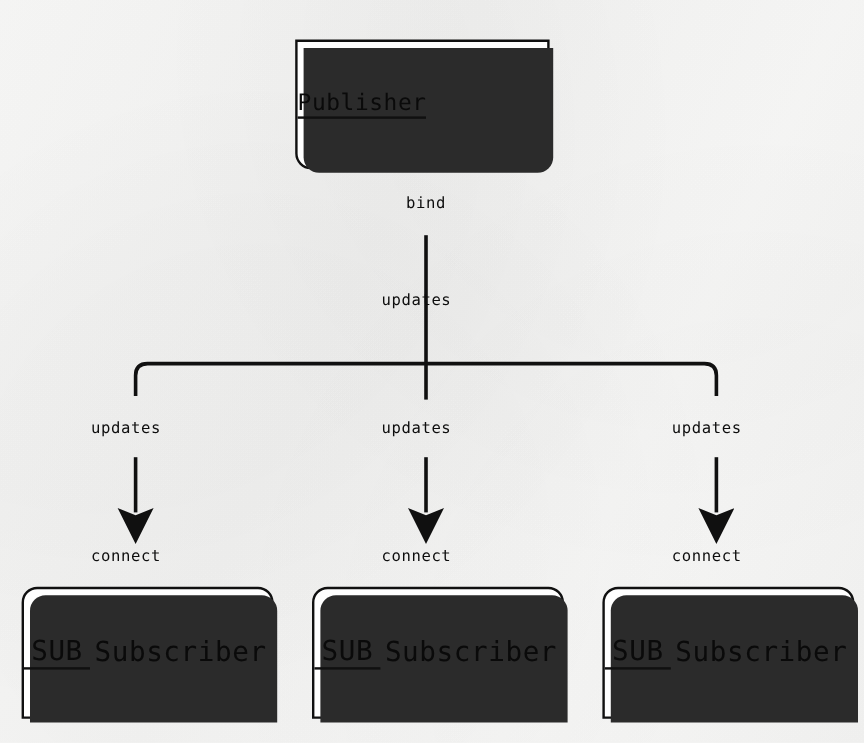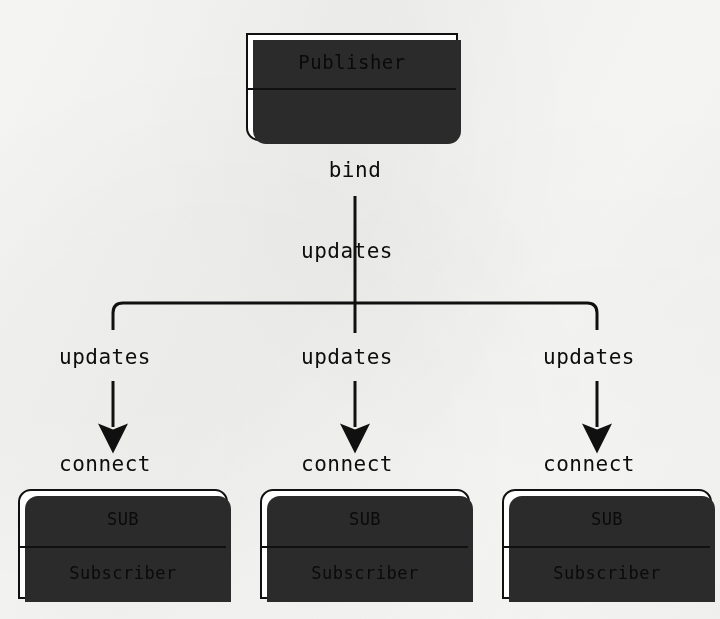--- a/index.html
+++ b/index.html
@@ -35,21 +35,22 @@
     overflow: visible;
   }
 
   
   .node {
     position: absolute;
     box-sizing: border-box;
     background: #ffffff;
     border: 2px solid #101010;
     display: flex;
-    flex-direction: column;
+    flex-direction: row;
+    align-items: center;
   }
   .node::after {
     content: "";
     position: absolute;
     left: 5px;
     top: 5px;
     right: -5px;
     bottom: -5px;
     background: #2b2b2b;
     z-index: -2;
@@ -81,31 +82,31 @@
   #node-publisher .cell.top { flex: 0 0 53px; }
 
   
   .node.subscriber {
     top: 489px;
     width: 210px;
     height: 110px;
     border-radius: 13px 13px 0 0;
     z-index: 3;
   }
-  .node.subscriber .cell { font-size: 17px; }
+  .node.subscriber .cell { font-size: 23px; }
   .node.subscriber .cell.top { flex: 0 0 55px; }
   #node-subscriber-1 { left: 18px; }
   #node-subscriber-2 { left: 260px; }
   #node-subscriber-3 { left: 502px; }
 
   
   .edge-label {
     position: absolute;
     transform: translate(-50%, -50%);
-    font-size: 21px;
+    font-size: 13px;
     color: #0d0d0d;
     white-space: nowrap;
     letter-spacing: 0.5px;
     z-index: 4;
   }
 </style>
 </head>
 <body>
 
 <div id="canvas">

